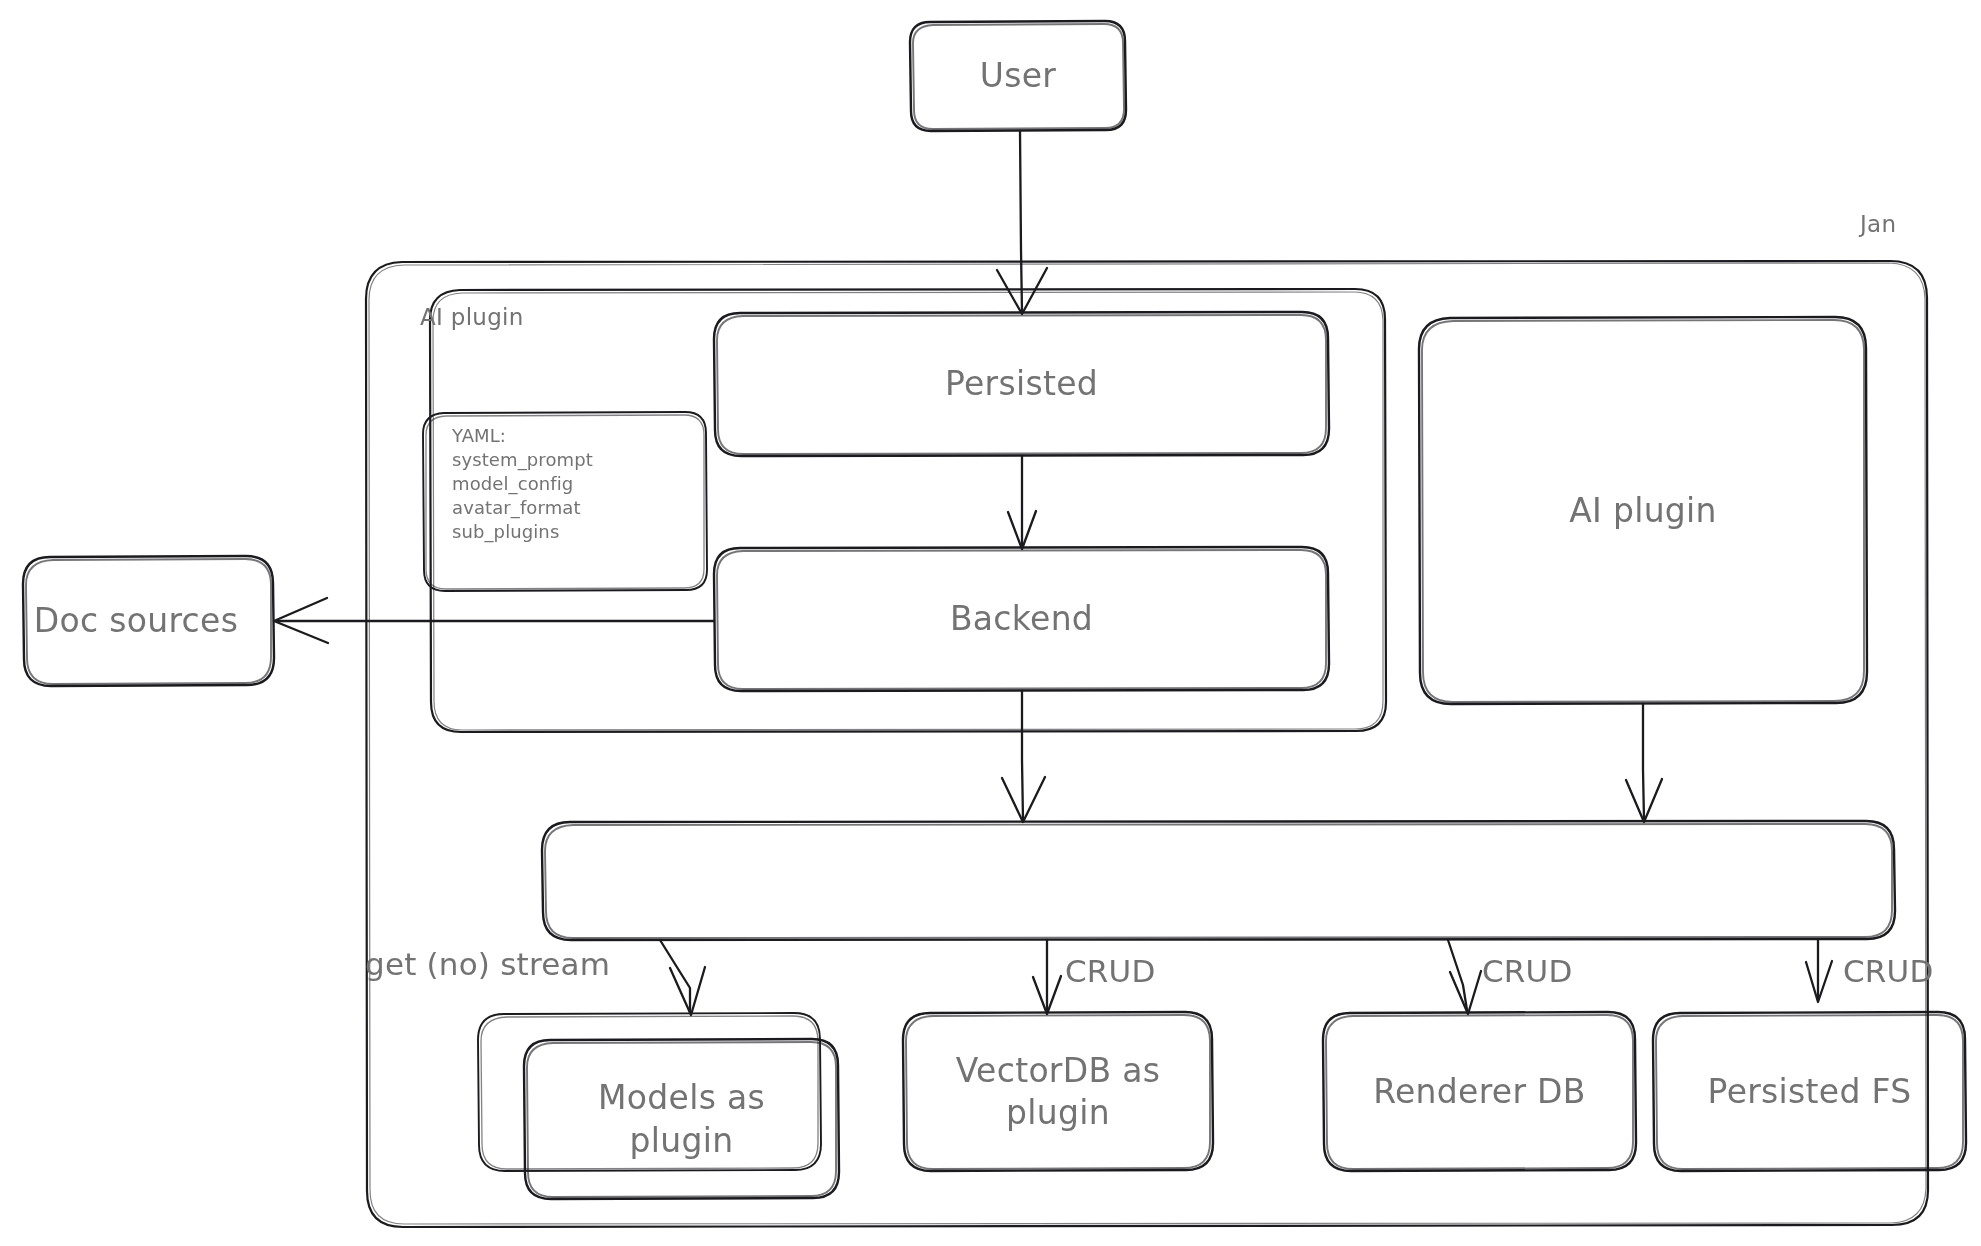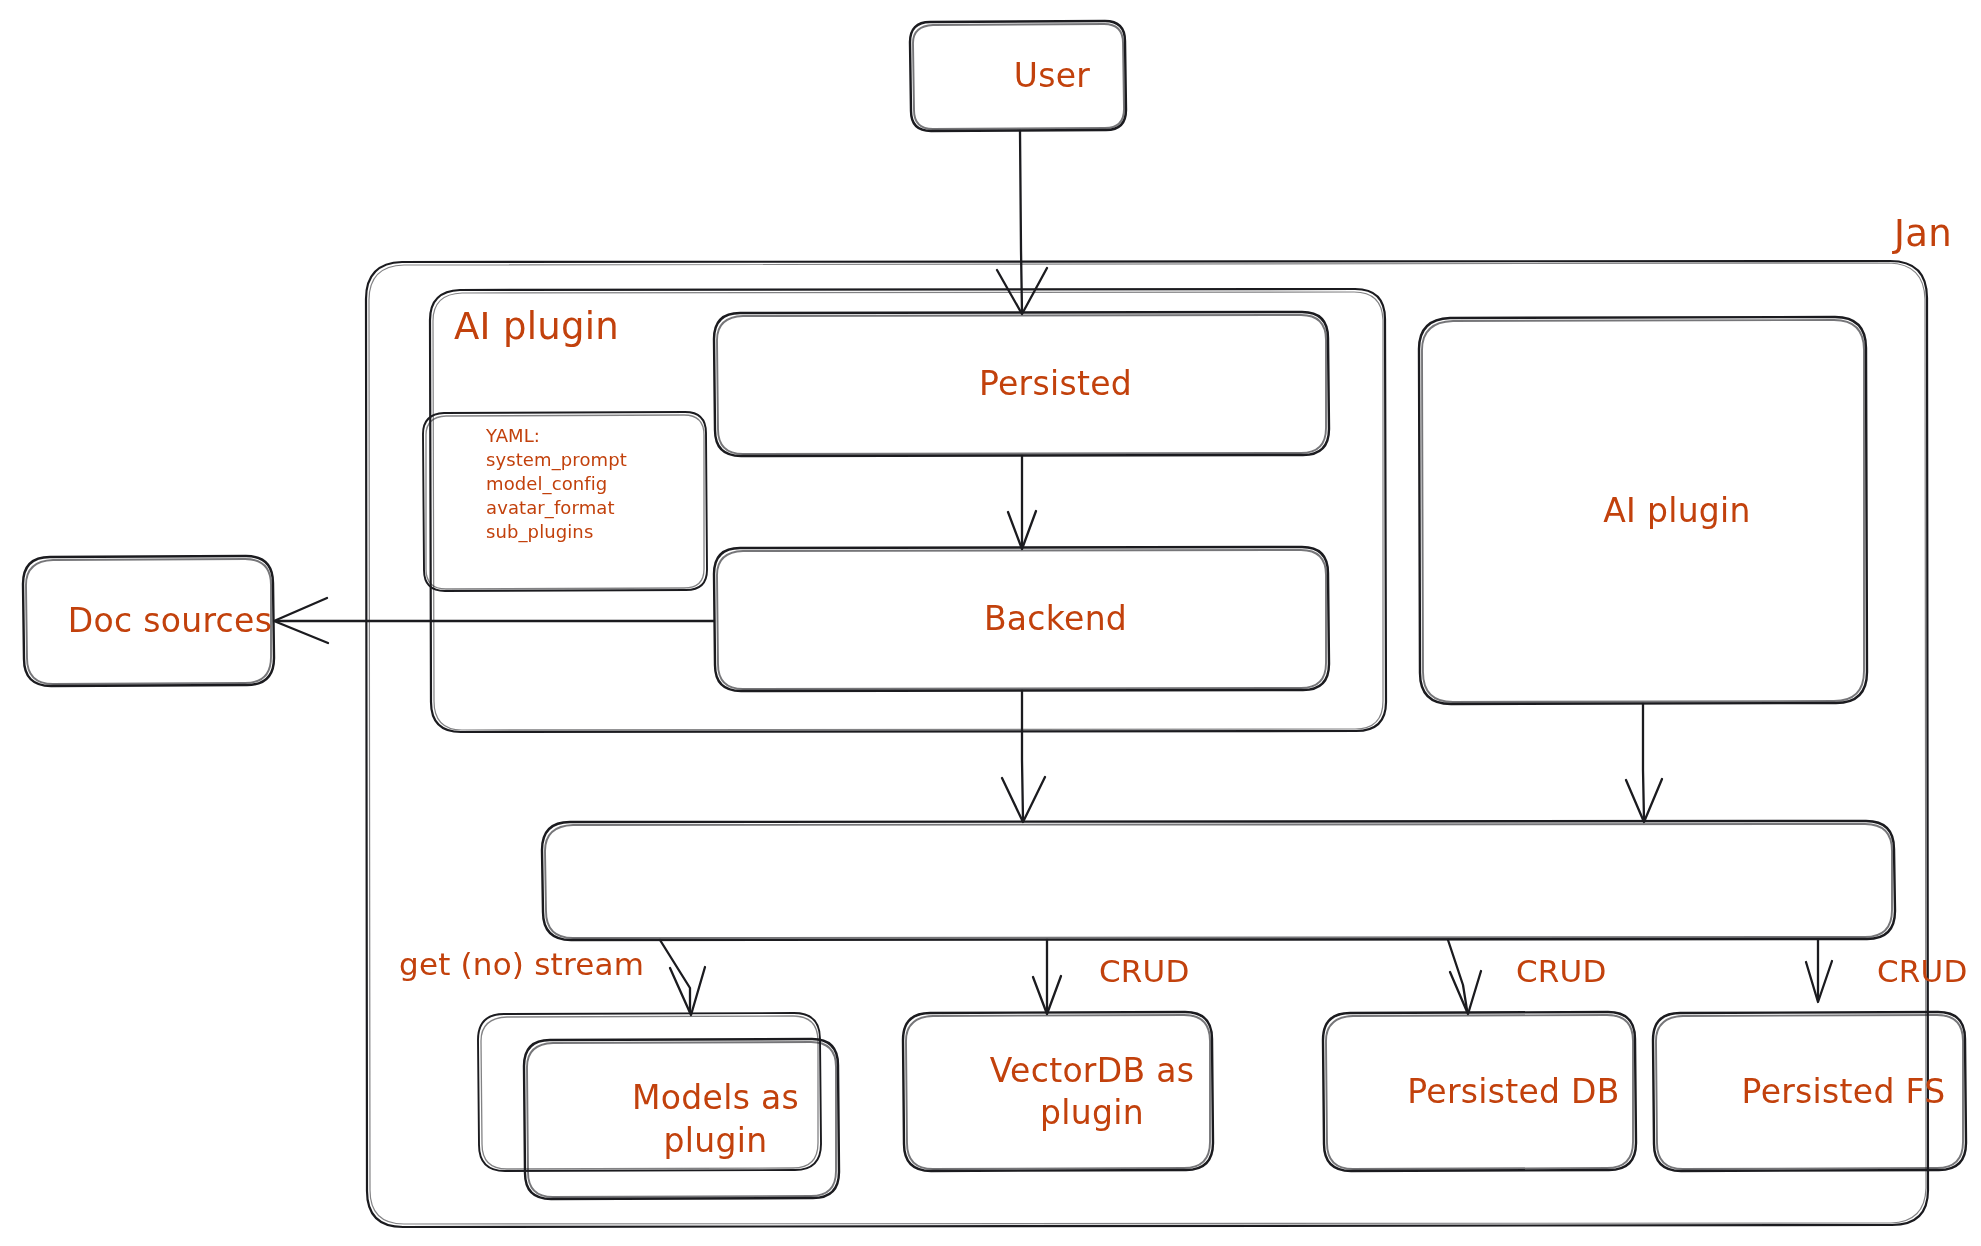--- a/index.html
+++ b/index.html
@@ -52,37 +52,36 @@
   }
   .arrowhead {
     fill: none;
     stroke: #1b1b1f;
     stroke-width: 2.3;
     stroke-linecap: round;
     stroke-linejoin: round;
   }
   .label {
     position: absolute;
-    color: #c2410c;
+    color: #737373;
     font-family: "DejaVu Sans", sans-serif;
     white-space: pre;
     line-height: 1.3;
     user-select: none;
-    padding-left: 34px;
   }
   .node-label {
     font-size: 33px;
     text-align: center;
     letter-spacing: 0.3px;
   }
   .node-label.two-line {
     line-height: 1.28;
   }
   .group-label {
-    font-size: 37px;
+    font-size: 23px;
     letter-spacing: 0.3px;
   }
   .edge-label {
     font-size: 31px;
     letter-spacing: 0.2px;
   }
   .yaml-label {
     font-size: 18px;
     line-height: 1.33;
     letter-spacing: 0.1px;
@@ -233,21 +232,21 @@
 
   <div class="label node-label center-box" style="left:1419px; top:318px; width:448px; height:386px;">AI plugin</div>
 
 
   <div class="label node-label two-line center-box" style="left:524px; top:1040px; width:315px; height:159px;">Models as
 plugin</div>
 
   <div class="label node-label two-line center-box" style="left:903px; top:1013px; width:310px; height:158px;">VectorDB as
 plugin</div>
 
-  <div class="label node-label center-box" style="left:1323px; top:1013px; width:313px; height:158px;">Persisted DB</div>
+  <div class="label node-label center-box" style="left:1323px; top:1013px; width:313px; height:158px;">Renderer DB</div>
 
   <div class="label node-label center-box" style="left:1653px; top:1013px; width:313px; height:158px;">Persisted FS</div>
 
   <div class="label yaml-label" style="left:444px; top:424px;">YAML:
 system_prompt
 model_config
 avatar_format
 sub_plugins</div>
 
 

